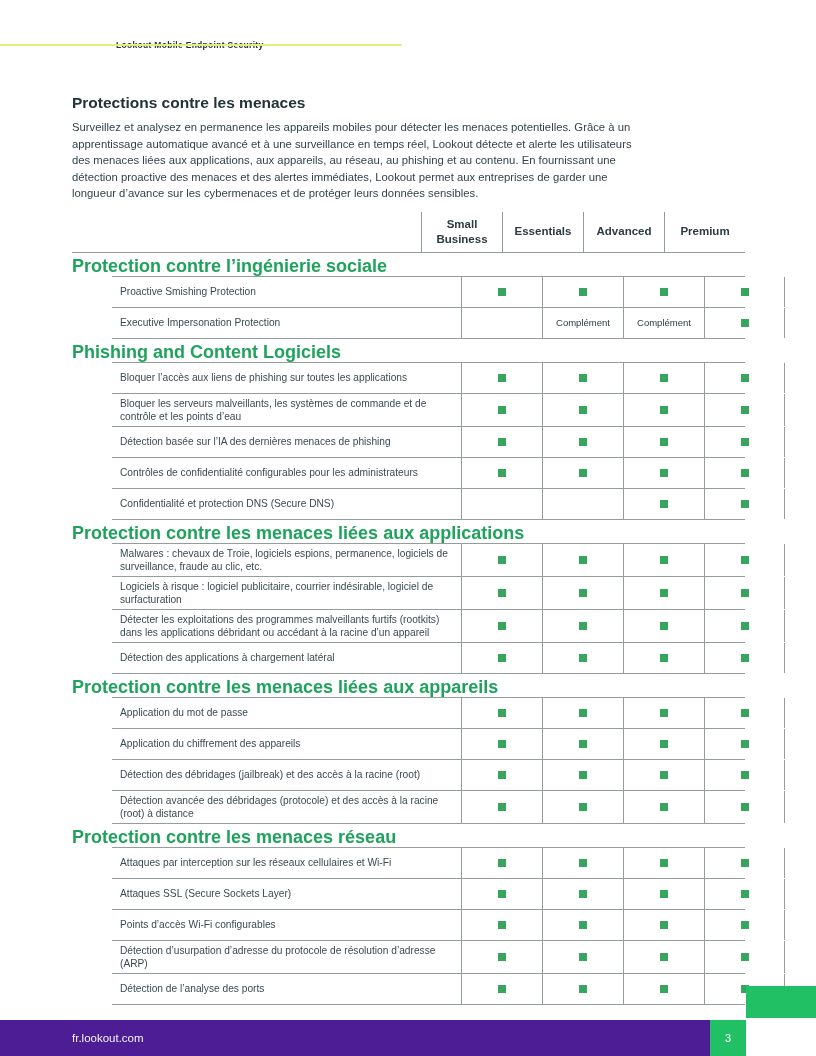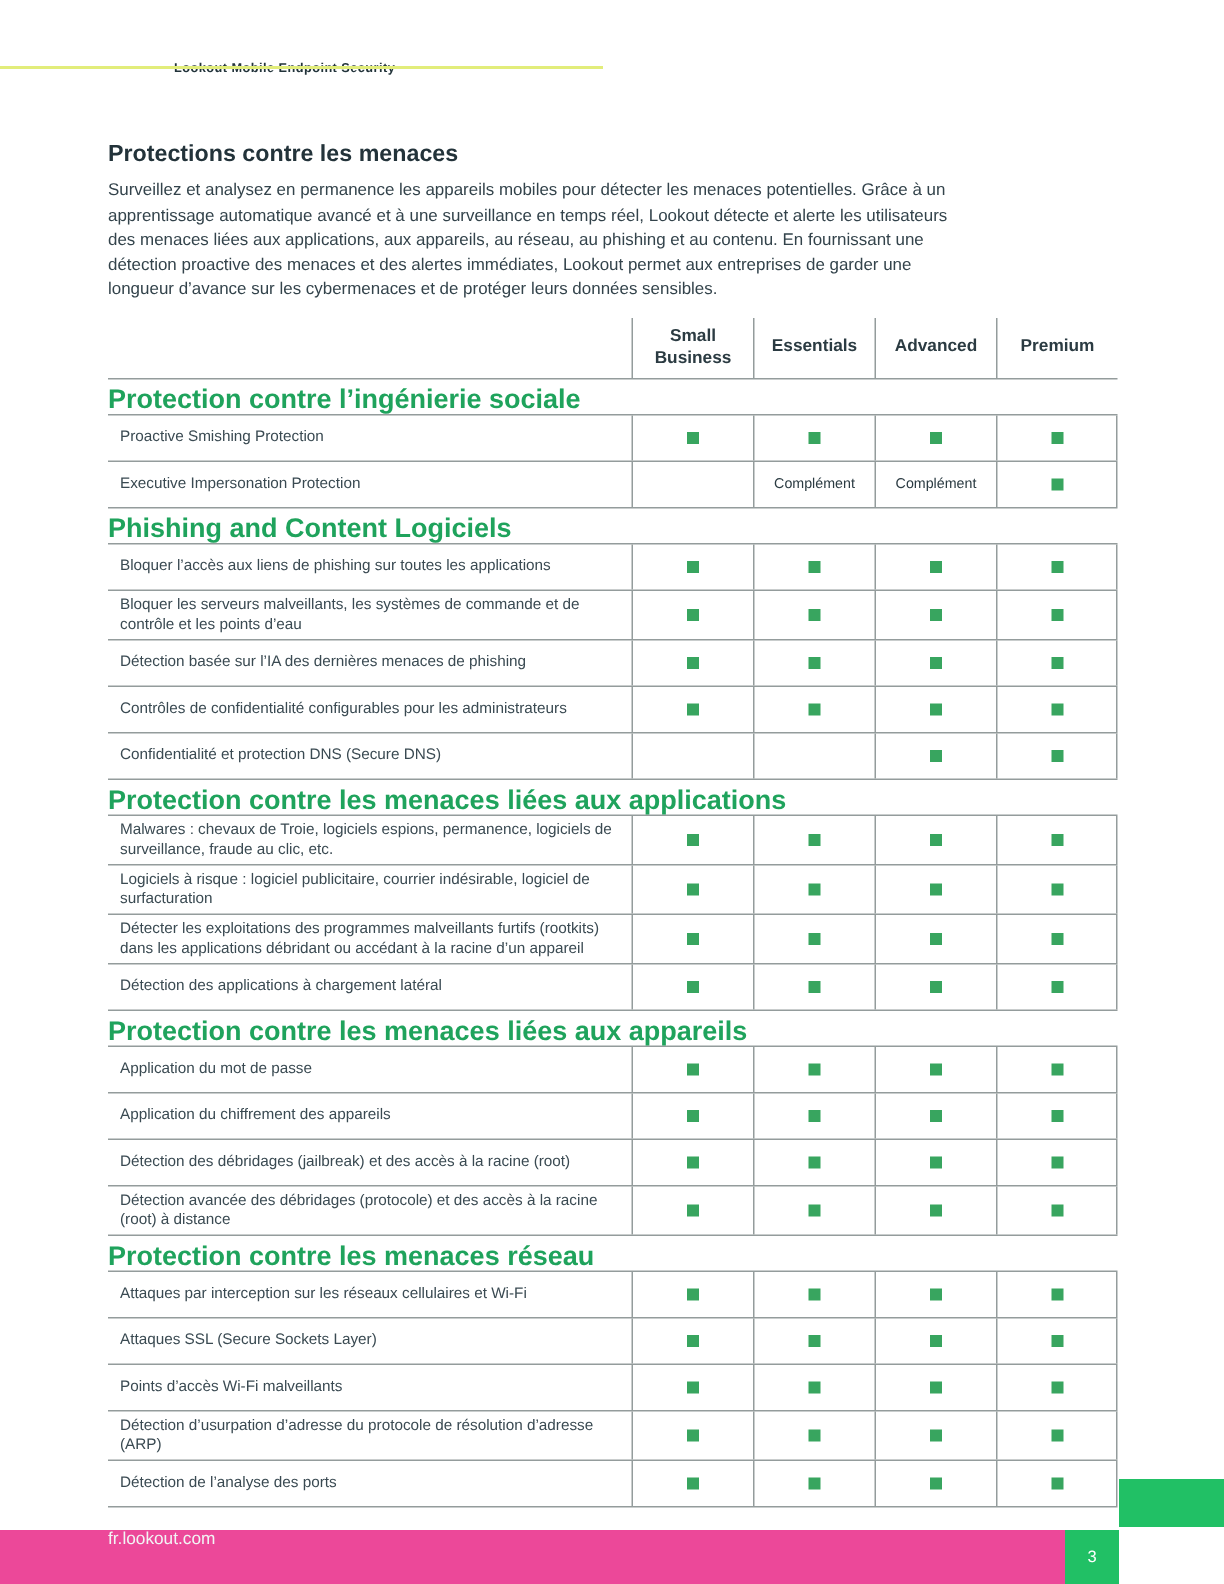--- a/index.html
+++ b/index.html
@@ -14,32 +14,32 @@
   .content{position:absolute;top:94px;left:72px;width:673px;}
   .page-title{margin:0;font-size:15.5px;line-height:18px;font-weight:bold;color:#23333a;}
   .intro{margin:7px 0 0 0;width:578px;font-size:11.3px;line-height:16.5px;color:#33434b;}
   .plan-header{display:grid;grid-template-columns:349px 81px 81px 81px 81px;
     margin-top:10px;height:40px;border-bottom:1px solid #949c9c;box-sizing:content-box;}
   .plan-cell{display:flex;align-items:center;justify-content:center;text-align:center;
     font-size:11.5px;font-weight:bold;color:#2b3b42;line-height:1.25;padding:0 4px;
     border-left:1px solid #949c9c;}
   .plan-cell.spacer{border-left:none;}
   .sec-title{margin:6px 0 3px 0;font-size:18px;font-weight:bold;color:#1fa35c;line-height:14px;}
-  .sec-table{border-bottom:1px solid #949c9c;}
+  .sec-table{border-bottom:1px solid #949c9c;margin-left:40px;}
   .row{display:grid;grid-template-columns:349px 81px 81px 81px 81px;border-top:1px solid #949c9c;}
   .cell{box-sizing:border-box;}
   .cell.feature{display:flex;align-items:center;min-height:30px;
     padding:3px 10px 3px 8px;font-size:10.2px;line-height:13px;color:#3a4a52;}
   .cell.mark{display:flex;align-items:center;justify-content:center;
     border-left:1px solid #949c9c;font-size:9.5px;color:#2b3b42;}
   .cell.mark.last{border-right:1px solid #949c9c;}
   .sq{width:8px;height:8px;background:#38a55f;display:inline-block;}
   .green-tab{position:absolute;left:746px;top:986px;width:70px;height:32px;background:#21c065;}
-  .footer-bar{position:absolute;left:0;top:1020px;width:710px;height:36px;background:#ec4899;
-    display:flex;align-items:flex-start;}
+  .footer-bar{position:absolute;left:0;top:1020px;width:710px;height:36px;background:#4c1d95;
+    display:flex;align-items:center;}
   .footer-url{margin-left:72px;font-size:11.5px;color:#f2f5f5;}
   .page-num{position:absolute;left:710px;top:1020px;width:36px;height:36px;background:#21c065;
     display:flex;align-items:center;justify-content:center;font-size:11px;color:#ffffff;}
 </style>
 </head>
 <body>
 
 <div class="page">
 
   <div class="brand">Lookout Mobile Endpoint Security</div>
@@ -311,21 +311,21 @@
               <span class="sq"></span>
             </div>
             <div class="cell mark">
               <span class="sq"></span>
             </div>
             <div class="cell mark last">
               <span class="sq"></span>
             </div>
           </div>
           <div class="row">
-            <div class="cell feature">Points d’accès Wi-Fi malveillants</div>
+            <div class="cell feature">Points d’accès Wi-Fi configurables</div>
             <div class="cell mark">
               <span class="sq"></span>
             </div>
             <div class="cell mark">
               <span class="sq"></span>
             </div>
             <div class="cell mark">
               <span class="sq"></span>
             </div>
             <div class="cell mark last">

